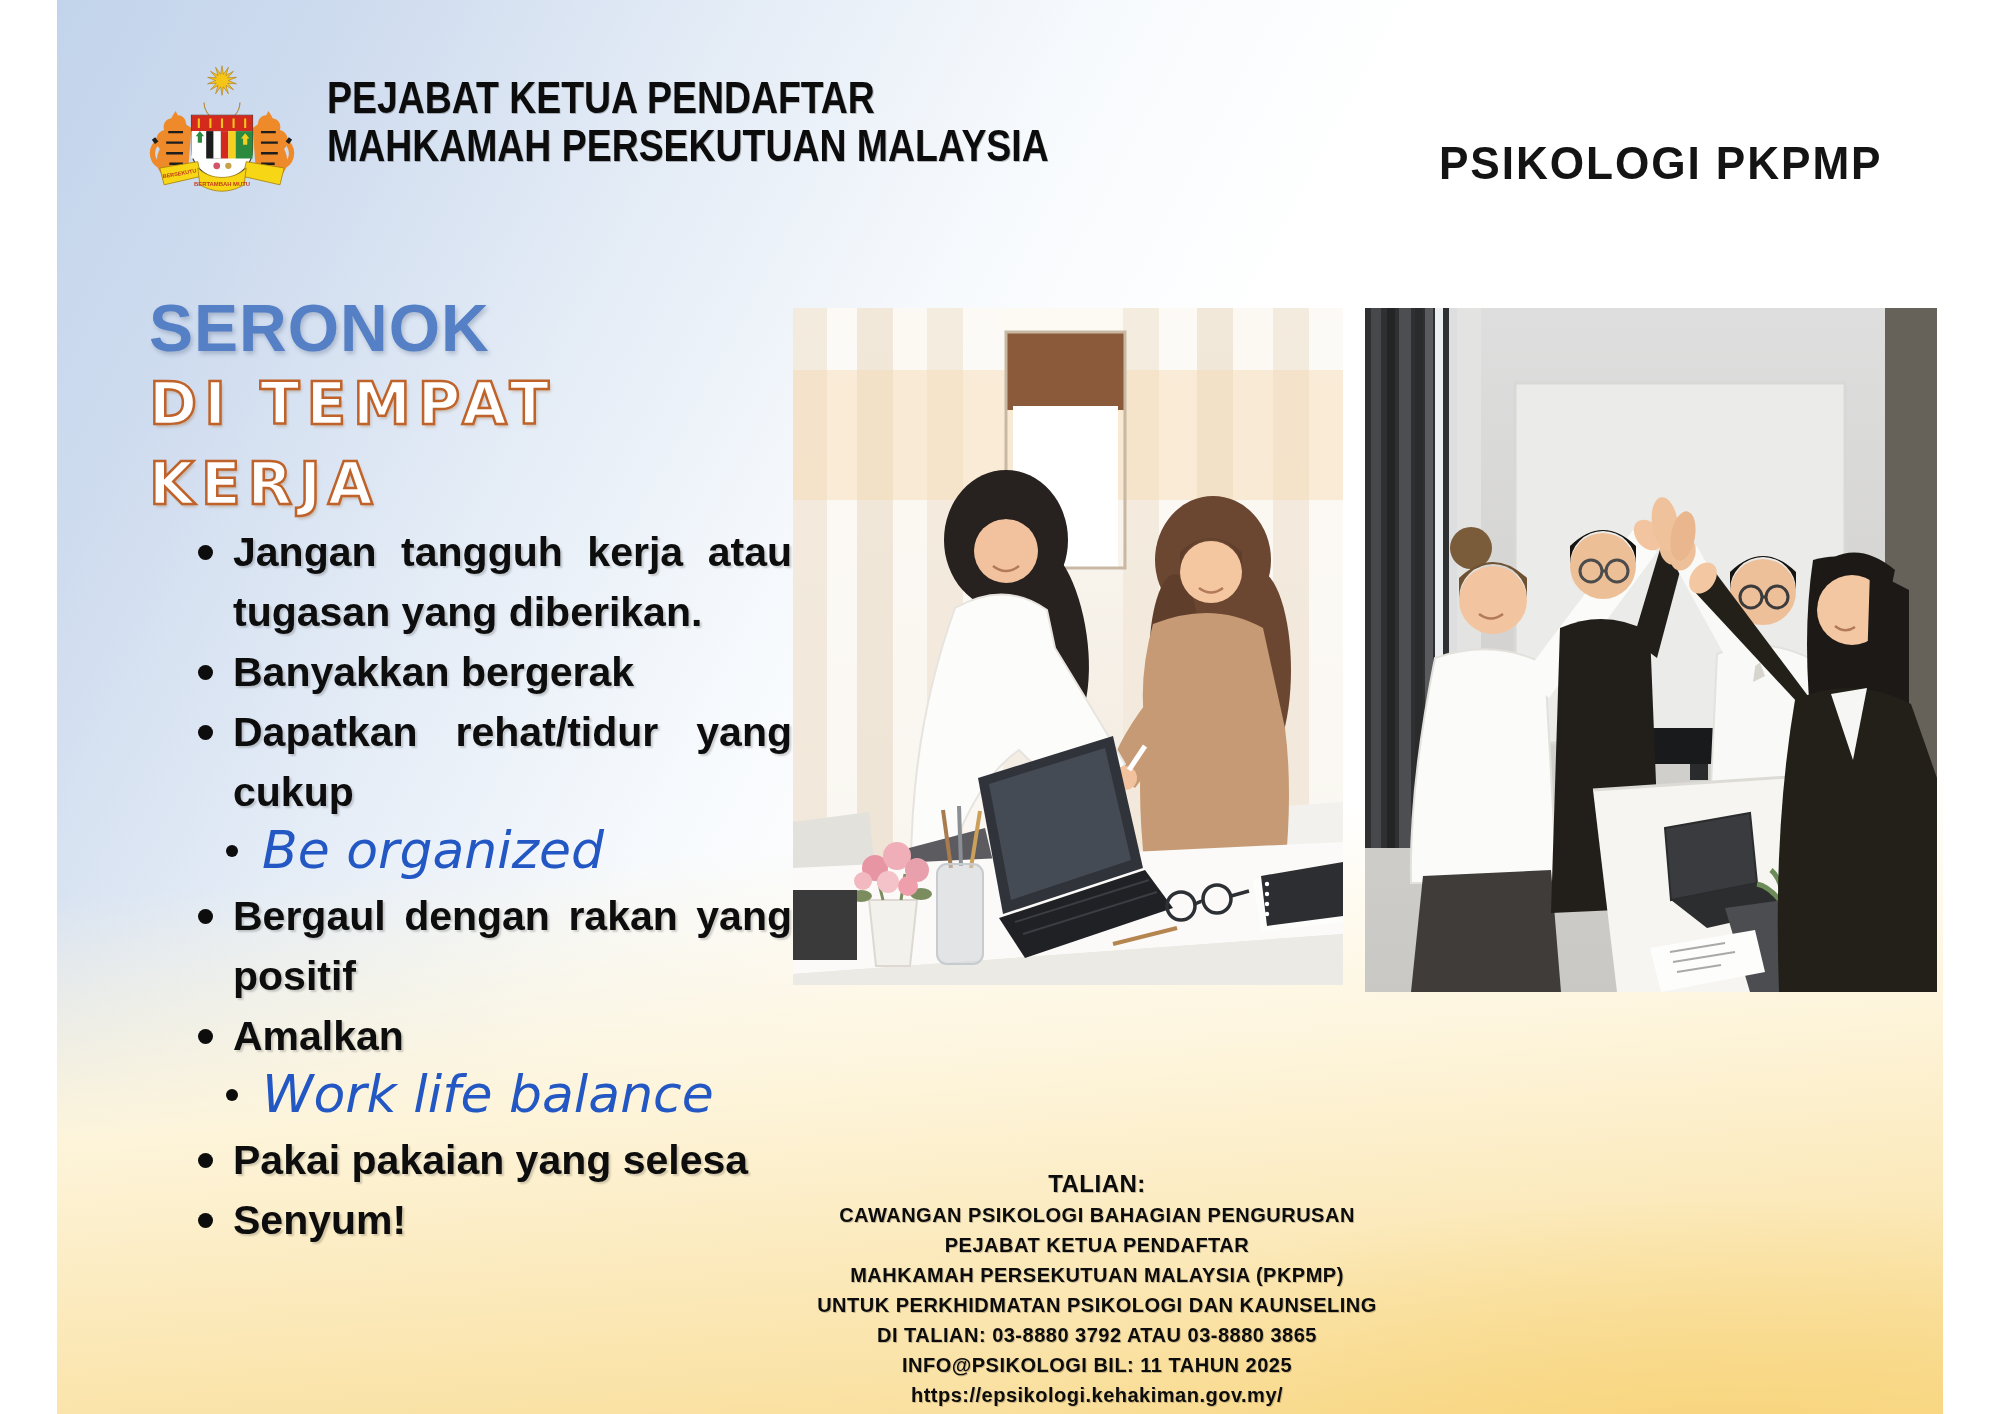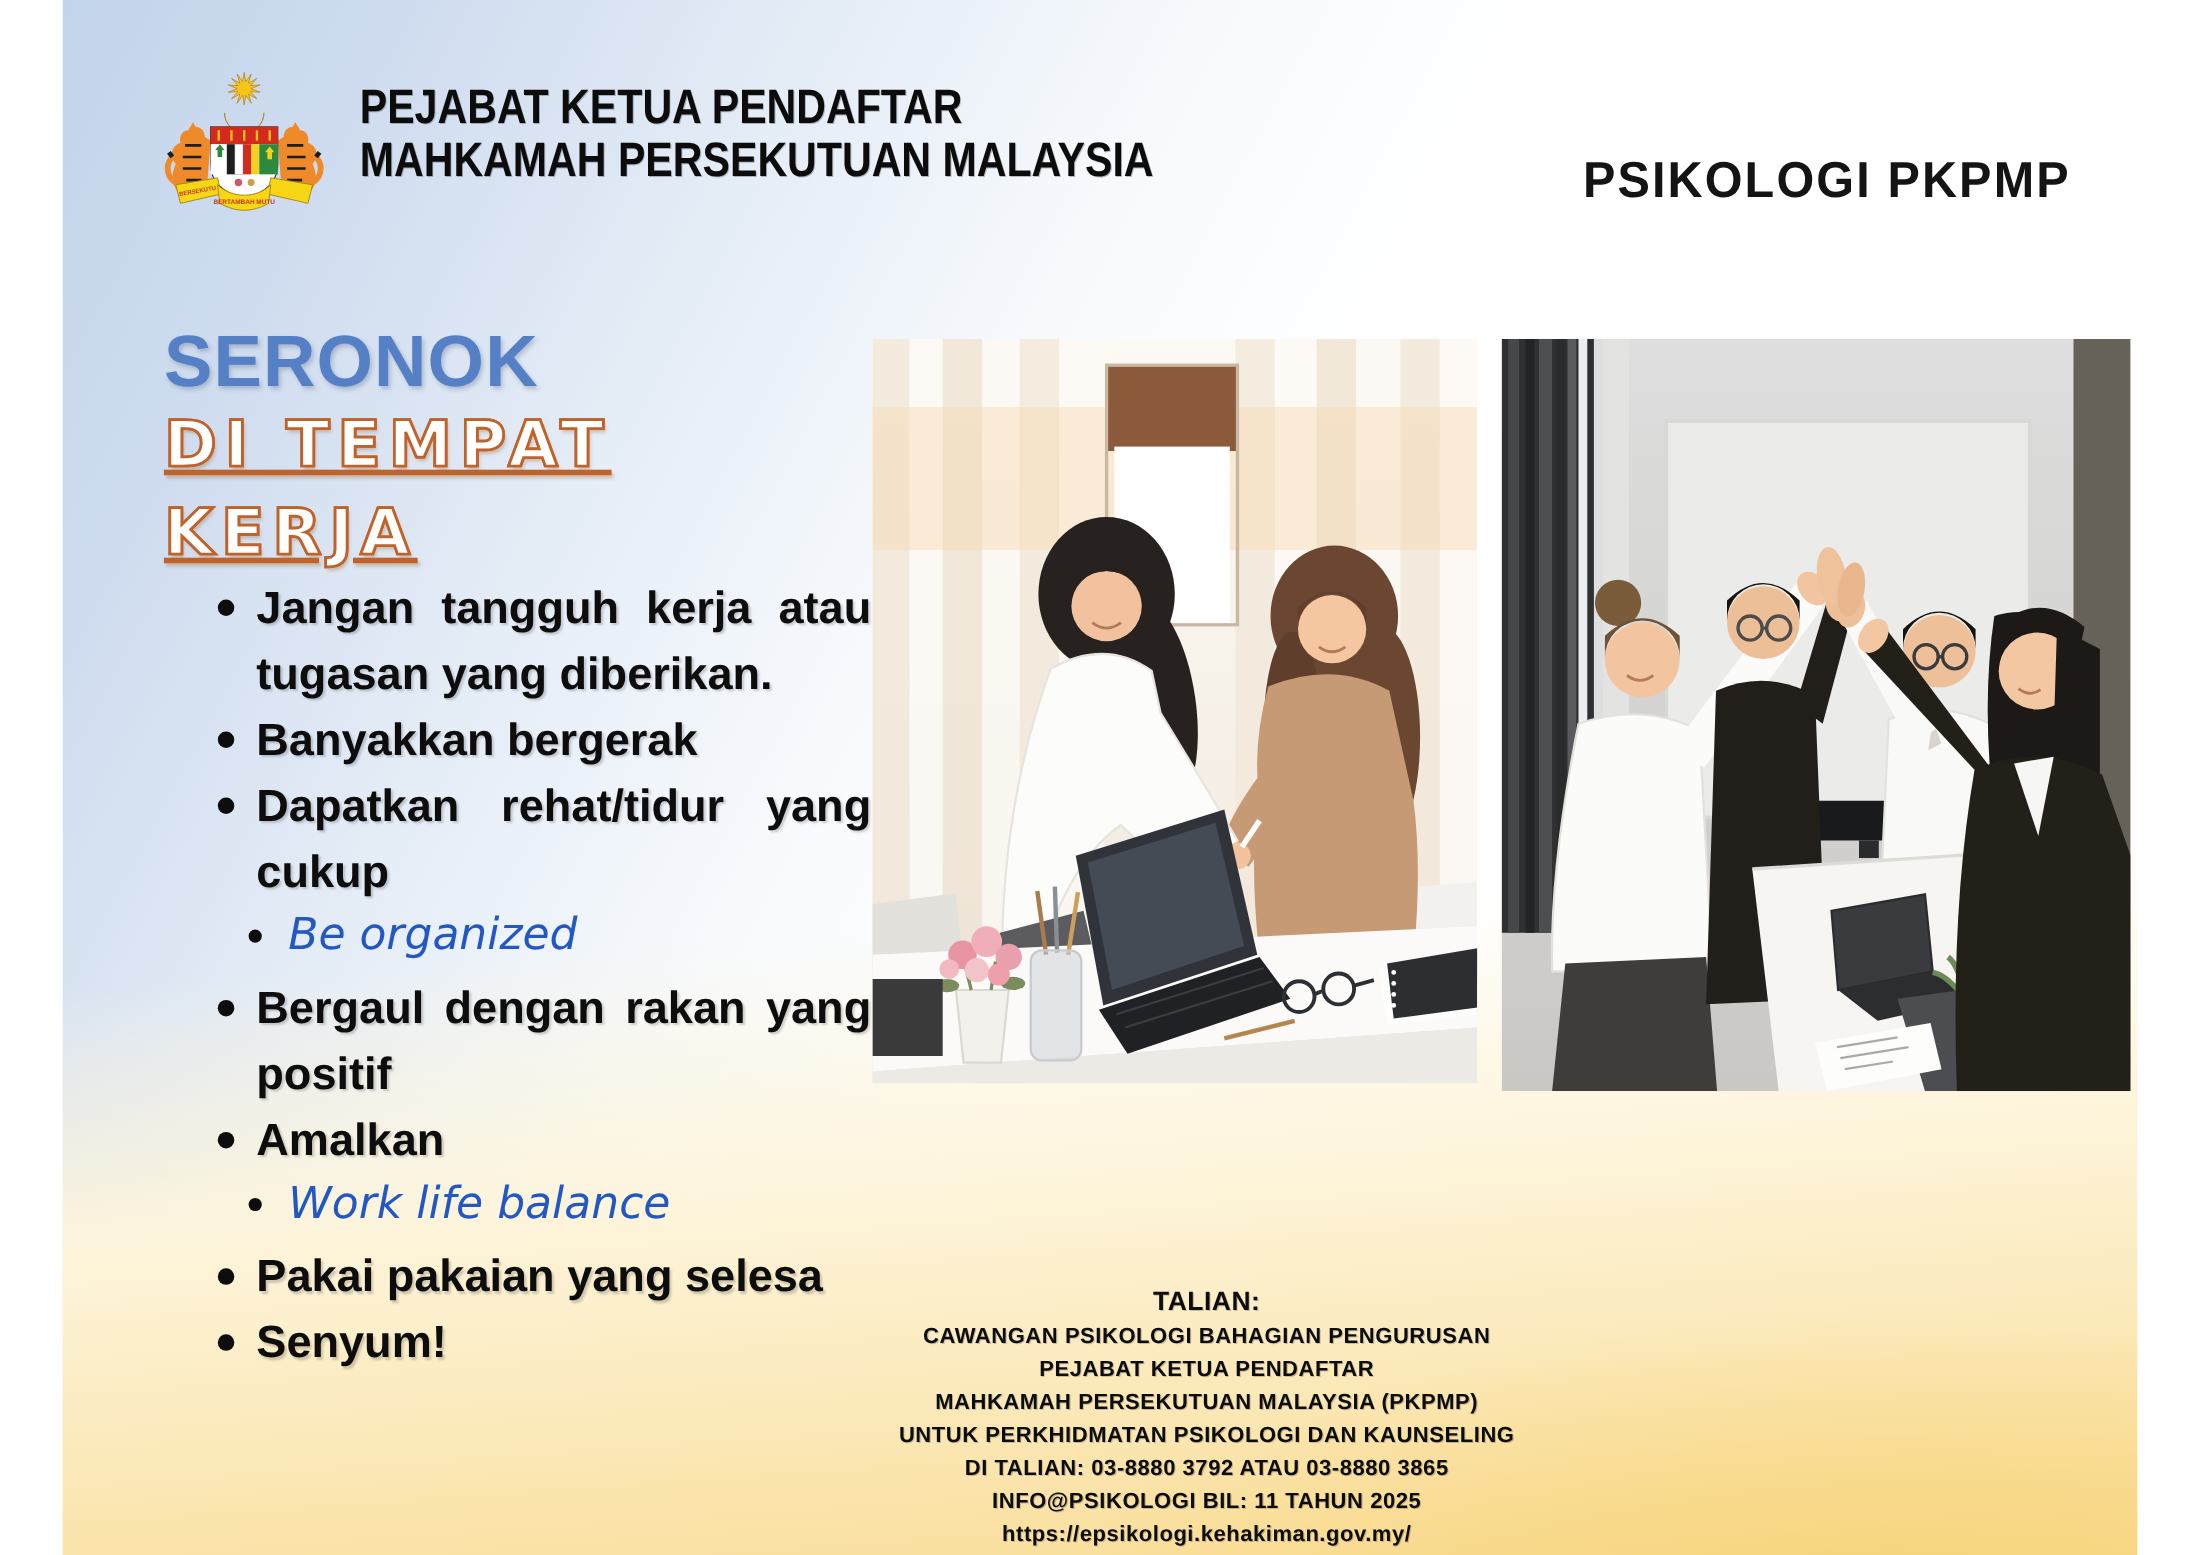--- a/index.html
+++ b/index.html
@@ -20,29 +20,29 @@
        transform:scaleX(.85);transform-origin:left top;text-shadow:1px 1px 0 rgba(0,0,0,.25);}
   .brand{position:absolute;left:1382px;top:136px;color:#141414;font-weight:bold;
        font-size:46px;letter-spacing:2px;white-space:nowrap;
        transform:scaleX(.96);transform-origin:left top;}
   
   .title{position:absolute;left:92px;top:290px;}
   .title .t1{font-size:66px;font-weight:bold;letter-spacing:1px;color:#5580c5;height:80px;
        text-shadow:2px 3px 4px rgba(40,60,100,.25);}
   .title .t2{font-family:"DejaVu Sans",sans-serif;font-size:58px;font-weight:bold;height:80px;
        letter-spacing:7px;color:#ffffff;-webkit-text-stroke:2.5px #c0632a;
-       text-shadow:2px 3px 3px rgba(150,90,30,.30);text-decoration:underline;}
+       text-shadow:2px 3px 3px rgba(150,90,30,.30);}
   
   .tips{position:absolute;left:139px;top:522px;width:596px;margin:0;padding:0;list-style:none;}
   .tips li{position:relative;color:#0d0d0d;}
   .tips li.primary{font-size:41px;font-weight:bold;line-height:60px;padding-left:37px;
        text-align:justify;text-shadow:2px 2px 2px rgba(0,0,0,.18);}
   .tips li.primary::before{content:"";position:absolute;left:2px;top:23px;width:15px;height:15px;
        border-radius:50%;background:#0d0d0d;}
-  .tips li.sub{margin:2px 0 10px 26px;padding-left:40px;font-size:40px;line-height:52px;
+  .tips li.sub{margin:2px 0 10px 26px;padding-left:40px;font-size:52px;line-height:52px;
        color:#2257c4;font-style:italic;font-family:"DejaVu Sans",sans-serif;font-weight:normal;}
   .tips li.sub::before{content:"";position:absolute;left:4px;top:21px;width:12px;height:12px;
        border-radius:50%;background:#0d0d0d;}
   
   .photo{position:absolute;overflow:hidden;}
   .photo svg{display:block;width:100%;height:100%;}
   .photo1{left:736px;top:308px;width:550px;height:677px;}
   .photo2{left:1308px;top:308px;width:572px;height:684px;}
   
   .contact{position:absolute;left:640px;top:1168px;width:800px;text-align:center;

